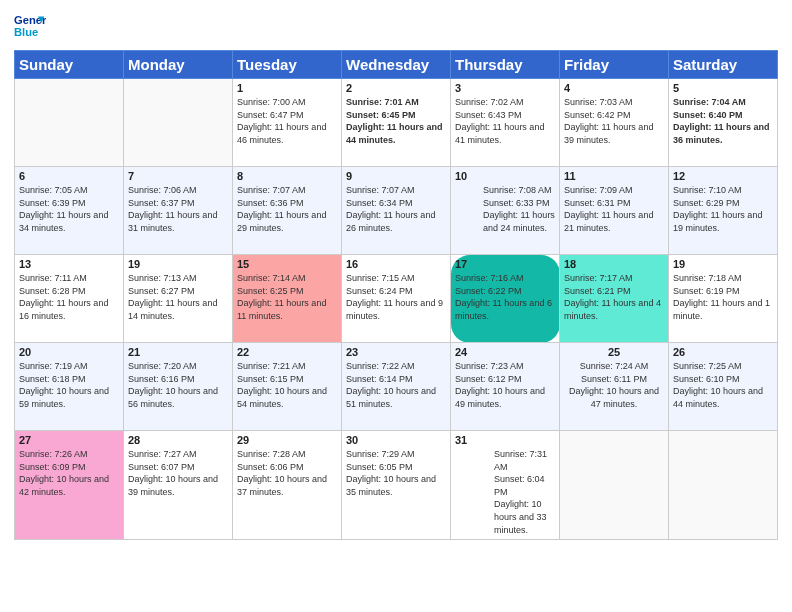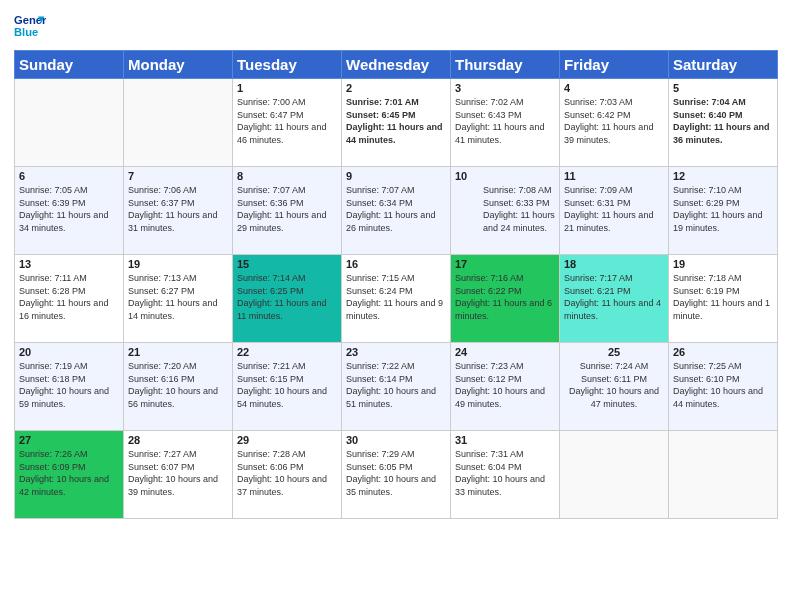--- a/index.html
+++ b/index.html
@@ -204,33 +204,33 @@
             <div class="day-info" style="white-space: pre-line;">Sunrise: 7:11 AM
 Sunset: 6:28 PM
 Daylight: 11 hours and 16 minutes.</div>
           </td>
           <td style="background: rgb(255, 255, 255);">
             <span class="day-number">19</span>
             <div class="day-info" style="white-space: pre-line;">Sunrise: 7:13 AM
 Sunset: 6:27 PM
 Daylight: 11 hours and 14 minutes.</div>
           </td>
-          <td style="background: #14b8a6; margin-top: 41px;">
+          <td style="background: #fca5a5; margin-top: 41px;">
             <span class="day-number">15</span>
             <div class="day-info" style="white-space: pre-line;">Sunrise: 7:14 AM
 Sunset: 6:25 PM
 Daylight: 11 hours and 11 minutes.</div>
           </td>
           <td style="background: rgb(255, 255, 255);">
             <span class="day-number">16</span>
             <div class="day-info" style="white-space: pre-line;">Sunrise: 7:15 AM
 Sunset: 6:24 PM
 Daylight: 11 hours and 9 minutes.</div>
           </td>
-          <td style="background: #22c55e;">
+          <td style="background: #14b8a6; border-radius: 19px;">
             <span class="day-number">17</span>
             <div class="day-info" style="white-space: pre-line;">Sunrise: 7:16 AM
 Sunset: 6:22 PM
 Daylight: 11 hours and 6 minutes.</div>
           </td>
           <td style="background: #5eead4;">
             <span class="day-number">18</span>
             <div class="day-info" style="white-space: pre-line;">Sunrise: 7:17 AM
 Sunset: 6:21 PM
 Daylight: 11 hours and 4 minutes.</div>
@@ -280,21 +280,21 @@
 Daylight: 10 hours and 47 minutes.</div>
           </td>
           <td style="background: rgb(240, 244, 255);">
             <span class="day-number">26</span>
             <div class="day-info" style="white-space: pre-line;">Sunrise: 7:25 AM
 Sunset: 6:10 PM
 Daylight: 10 hours and 44 minutes.</div>
           </td>
         </tr>
         <tr>
-          <td style="background: #22c55e;">
+          <td style="background: #f9a8d4;">
             <span class="day-number">27</span>
             <div class="day-info" style="white-space: pre-line;">Sunrise: 7:26 AM
 Sunset: 6:09 PM
 Daylight: 10 hours and 42 minutes.</div>
           </td>
           <td style="background: rgb(255, 255, 255);">
             <span class="day-number">28</span>
             <div class="day-info" style="white-space: pre-line;">Sunrise: 7:27 AM
 Sunset: 6:07 PM
 Daylight: 10 hours and 39 minutes.</div>
@@ -306,21 +306,21 @@
 Daylight: 10 hours and 37 minutes.</div>
           </td>
           <td style="background: rgb(255, 255, 255);">
             <span class="day-number">30</span>
             <div class="day-info" style="white-space: pre-line;">Sunrise: 7:29 AM
 Sunset: 6:05 PM
 Daylight: 10 hours and 35 minutes.</div>
           </td>
           <td style="background: rgb(255, 255, 255);">
             <span class="day-number">31</span>
-            <div class="day-info" style="white-space: pre-line;">Sunrise: 7:31 AM
+            <div class="day-info" style="white-space: pre-line; margin-left: 39px;">Sunrise: 7:31 AM
 Sunset: 6:04 PM
 Daylight: 10 hours and 33 minutes.</div>
           </td>
           <td class="empty-cell"></td>
           <td class="empty-cell"></td>
         </tr>
       </tbody>
   </table>
 
 </div>

